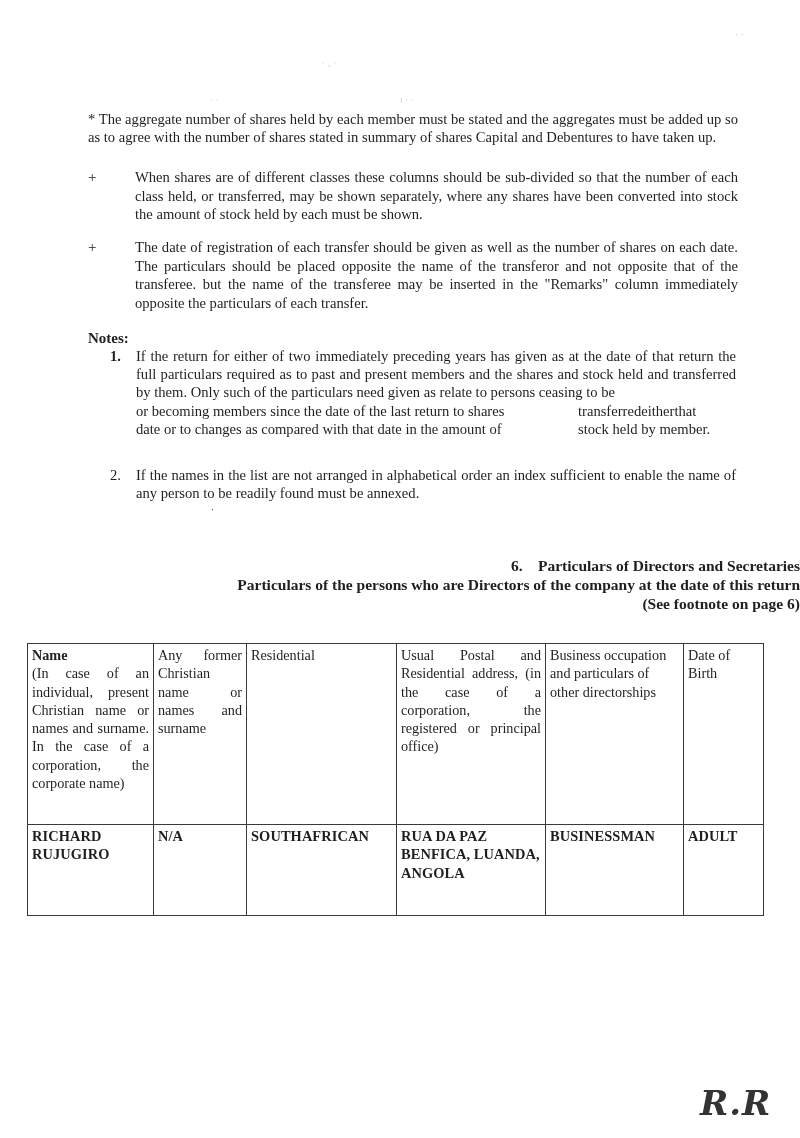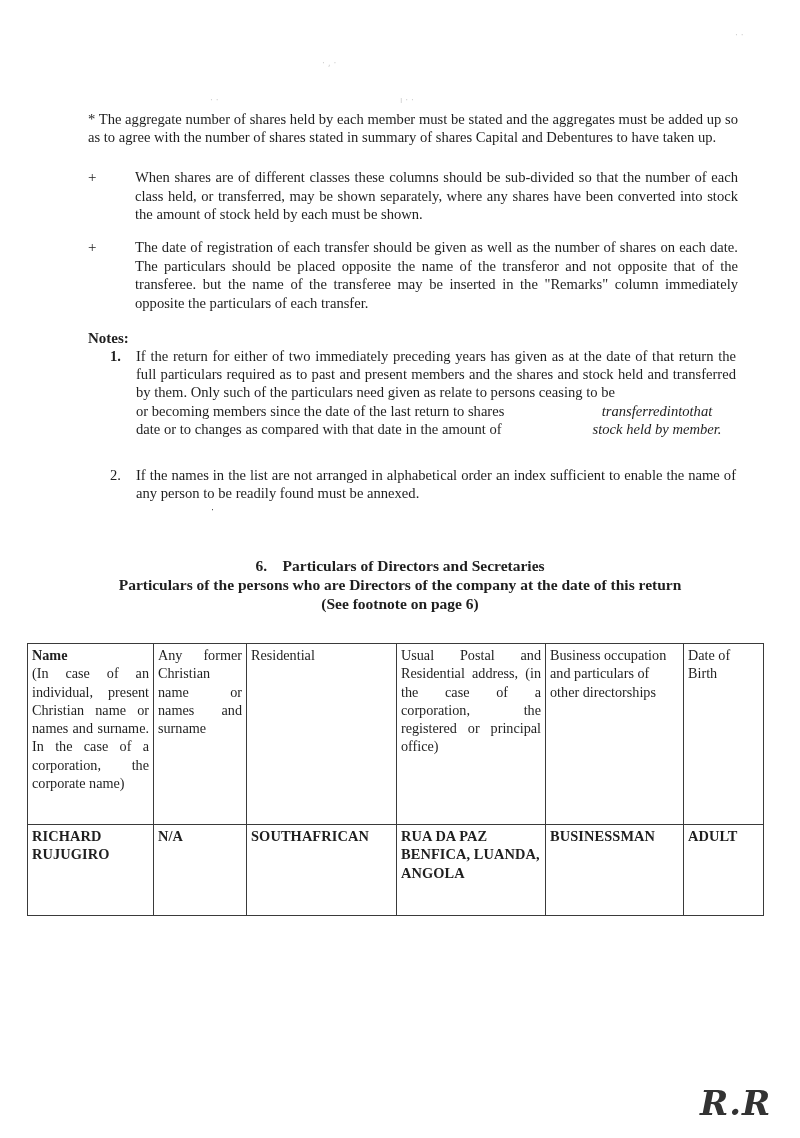--- a/index.html
+++ b/index.html
@@ -16,22 +16,22 @@
     }
     .foot-star { left: 88px; top: 110px; width: 650px; }
     .plus-row { position: absolute; left: 88px; width: 650px; }
     .plus-sym { position: absolute; left: 0; top: 0; font-size: 15px; line-height: 18px; }
     .plus-text { position: absolute; left: 47px; width: 603px; font-size: 14.6px; line-height: 18.5px; text-align: justify; }
     .notes-title { position: absolute; left: 88px; top: 330px; font-weight: bold; font-size: 15px; }
     .note-num { position: absolute; font-size: 14.6px; line-height: 18px; }
     .note-text { position: absolute; left: 136px; width: 600px; font-size: 14.6px; line-height: 18.2px; text-align: justify; }
     .note-line { display: flex; justify-content: space-between; }
     .split-left { flex: 0 0 auto; }
-    .split-right { flex: 0 0 auto; width: 158px; display: flex; justify-content: center; font-style: italic; }
-    .section { position: absolute; left: 0; width: 800px; text-align: center; font-weight: bold; font-size: 15.5px; line-height: 19px; }
+    .split-right { flex: 0 0 auto; width: 158px; display: flex; justify-content: flex-start; }
+    .section { position: absolute; left: 0; width: 800px; text-align: right; font-weight: bold; font-size: 15.5px; line-height: 19px; }
     table.directors {
       position: absolute; left: 27px; top: 643px; width: 736px;
       border-collapse: collapse; table-layout: fixed; font-size: 14.2px;
     }
     table.directors td {
       border: 1.4px solid #3a3a3a; vertical-align: top; padding: 2px 4px 2px 4px;
       line-height: 18.3px;
     }
     .hdr td { height: 176px; }
     .hdr .just { text-align: justify; }
@@ -71,21 +71,21 @@
 
   <div class="notes-title">Notes:</div>
 
   <div class="note-num" style="left:110px;top:347px;font-weight:bold;">1.</div>
   <div class="note-text" style="top:347px;">
     <div>If the return for either of two immediately preceding years has given as at the date of that return the full particulars required as to past and present members and the shares and stock held and transferred by them. Only such of the particulars need given as relate to persons ceasing to be</div>
     <div class="note-line">
       <span class="split-left">or becoming members since the date of the last return to shares</span>
       <span class="split-right">
         <span>transferred</span>
-        <span>into</span>
+        <span>either</span>
         <span>that</span>
       </span>
     </div>
     <div class="note-line">
       <span class="split-left">date or to changes as compared with that date in the amount of</span>
       <span class="split-right">stock held by member.</span>
     </div>
   </div>
 
   <div class="note-num" style="left:110px;top:466px;">2.</div>

